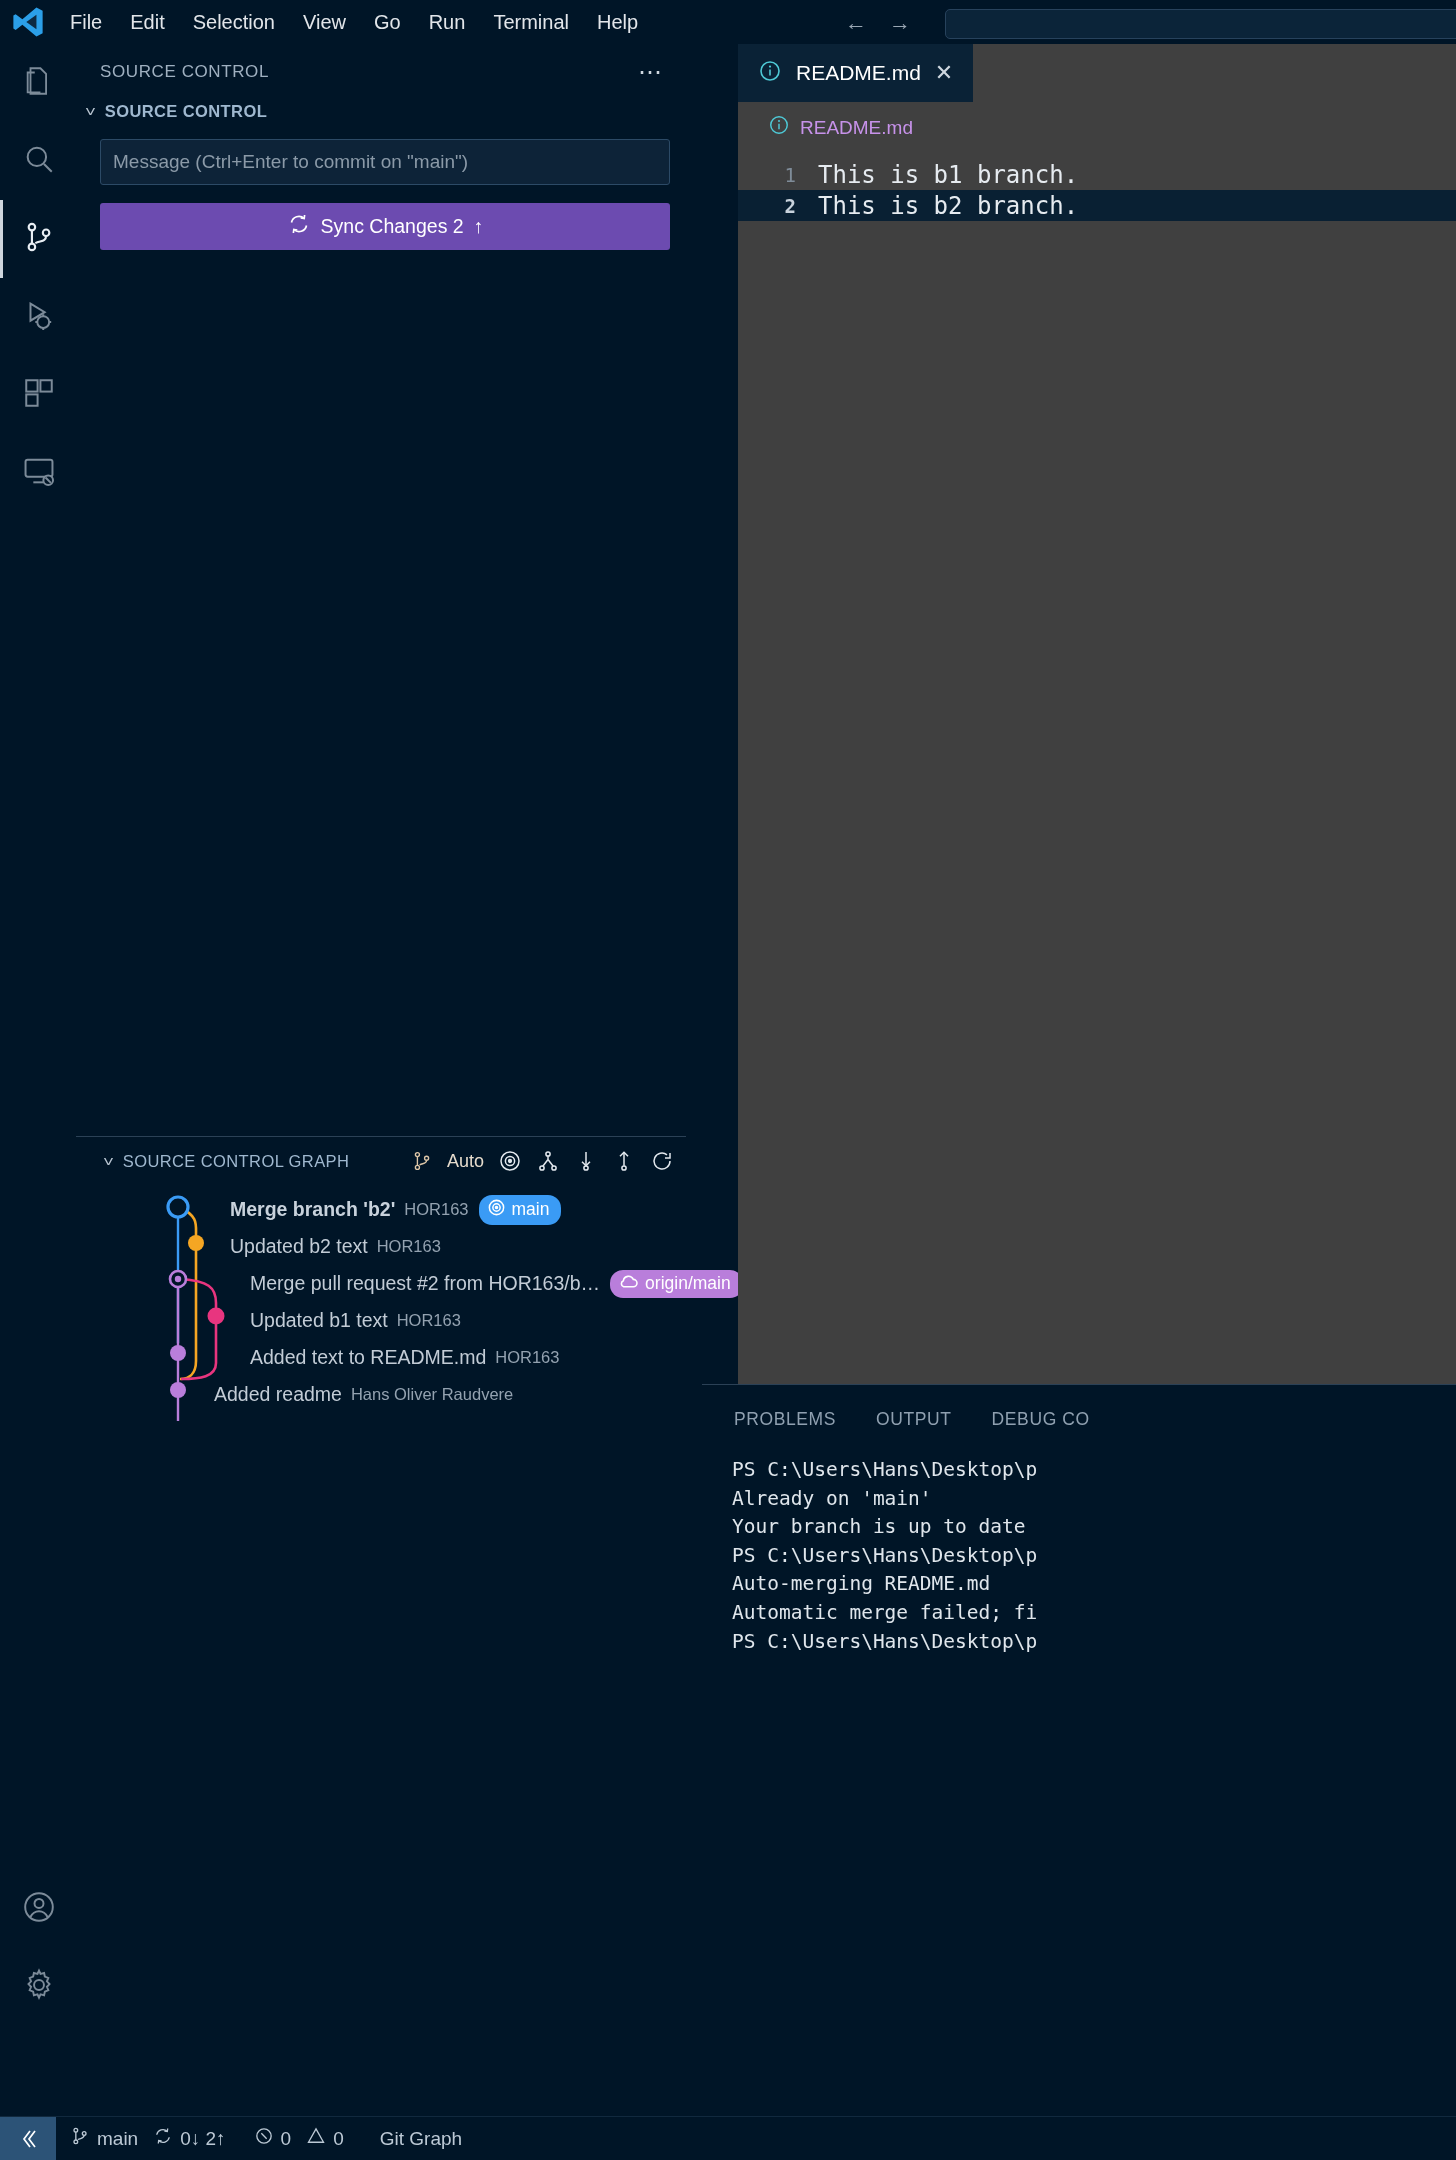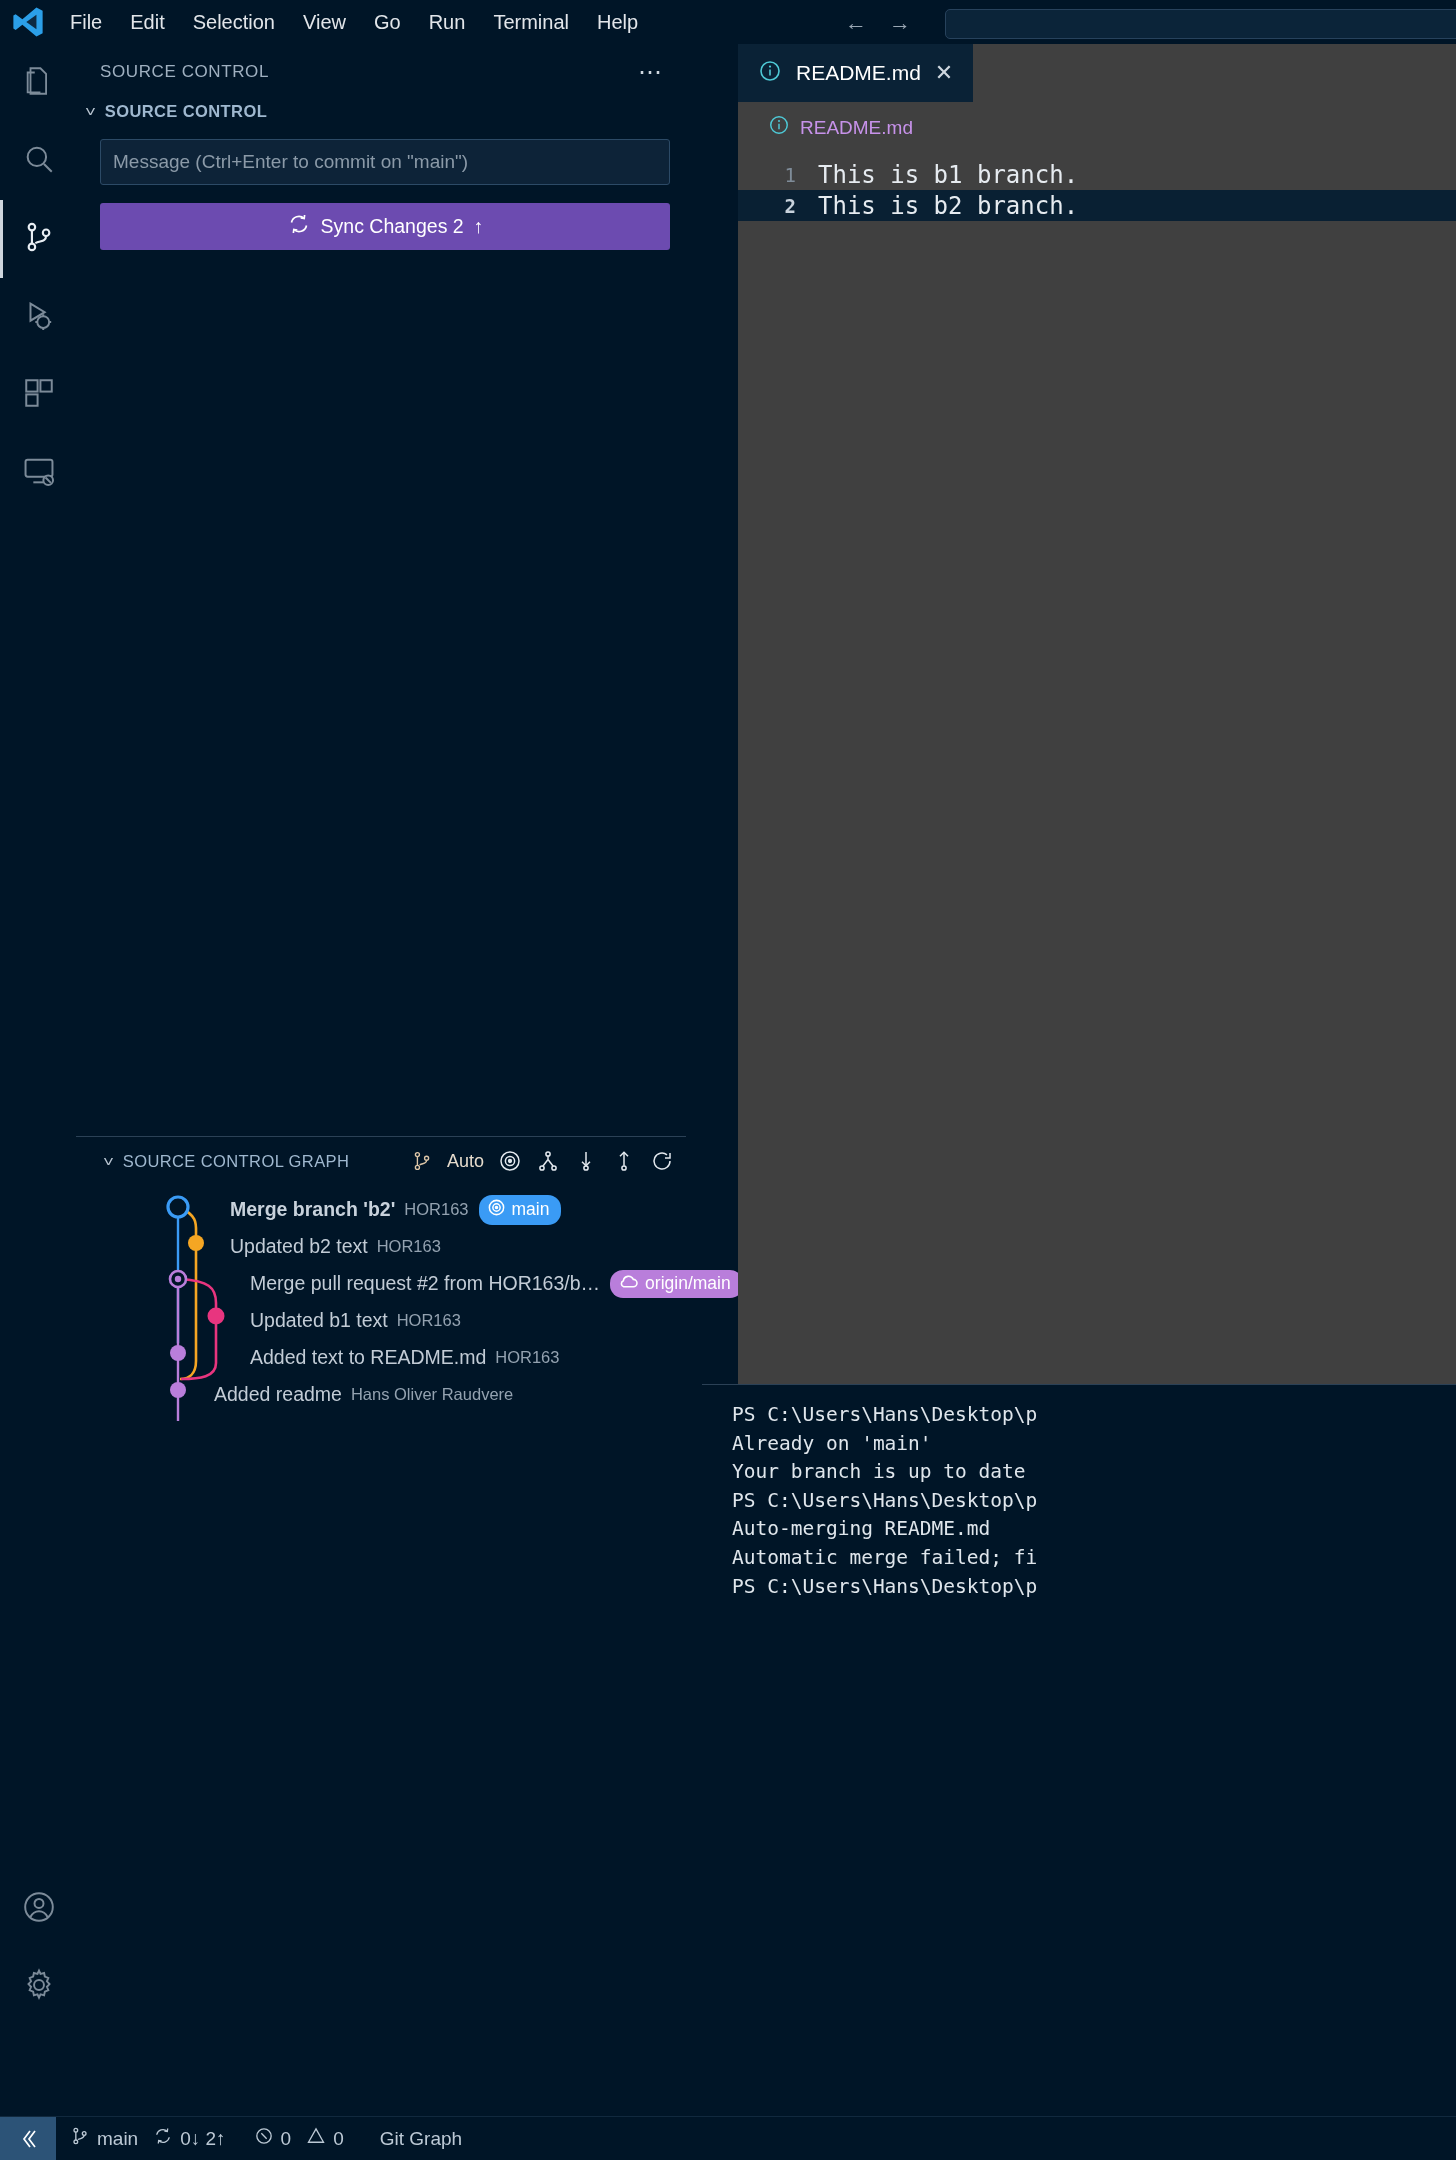--- a/index.html
+++ b/index.html
@@ -466,20 +466,25 @@
       <span class="ltext">This is b1 branch.</span>
     </div>
     <div class="code-line cur">
       <span class="ln cur">2</span>
       <span class="ltext">This is b2 branch.</span>
     </div>
   </div>
 </div>
 
 <div class="panel">
+  <div class="panel-tabs">
+    <span class="panel-tab">PROBLEMS</span>
+    <span class="panel-tab">OUTPUT</span>
+    <span class="panel-tab">DEBUG CO</span>
+  </div>
   <div class="terminal">
     <div class="term-line">PS C:\Users\Hans\Desktop\p</div>
     <div class="term-line">Already on 'main'</div>
     <div class="term-line">Your branch is up to date</div>
     <div class="term-line">PS C:\Users\Hans\Desktop\p</div>
     <div class="term-line">Auto-merging README.md</div>
     <div class="term-line">Automatic merge failed; fi</div>
     <div class="term-line">PS C:\Users\Hans\Desktop\p</div>
   </div>
 </div>

